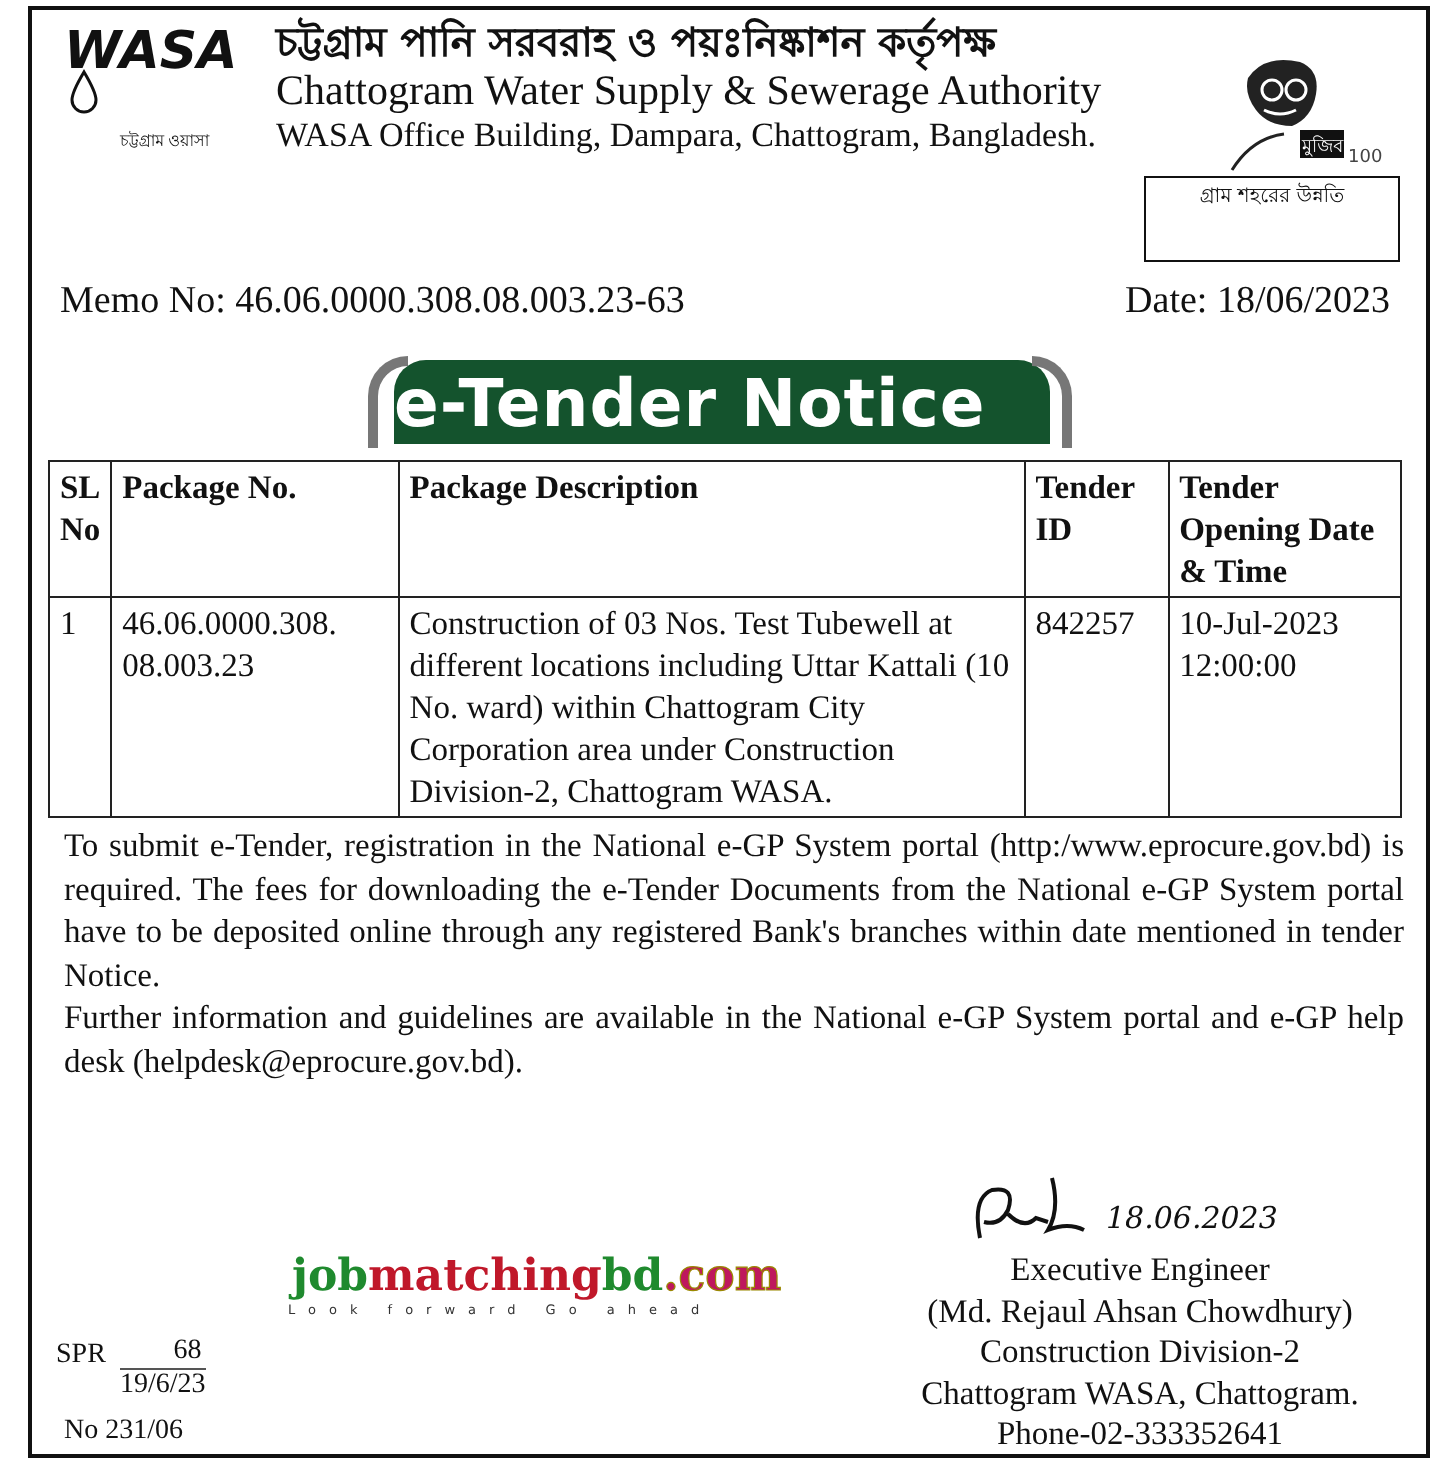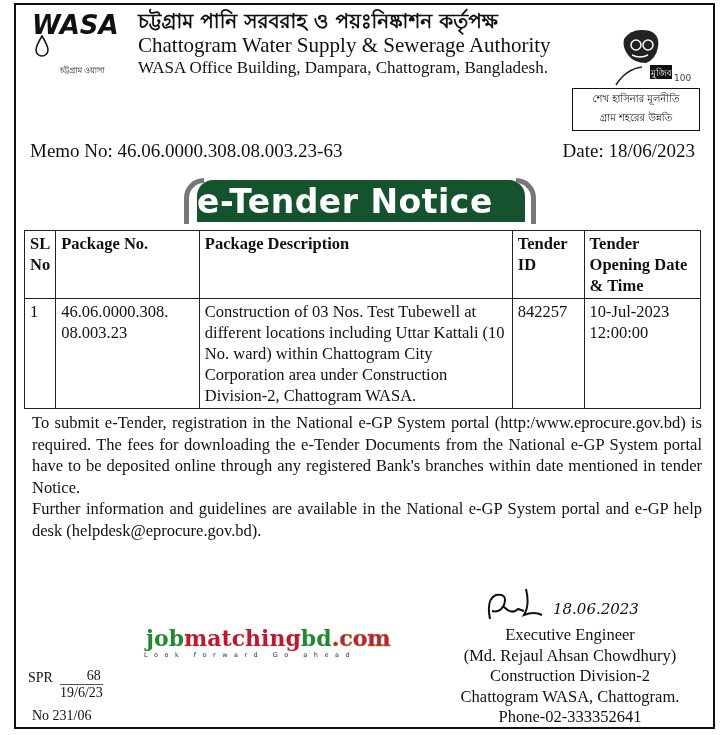--- a/index.html
+++ b/index.html
@@ -62,21 +62,20 @@
     <circle cx="36" cy="20" r="5" fill="none" stroke="#fff" stroke-width="1.5"></circle>
     <path d="M20 30 Q28 34 36 30" stroke="#fff" stroke-width="1.5" fill="none"></path>
     <path d="M4 60 Q14 44 30 42" stroke="#222" stroke-width="1.5" fill="none"></path>
     <rect x="38" y="40" width="22" height="14" fill="#111"></rect>
     <text x="39" y="51" font-family="DejaVu Sans, sans-serif" font-size="9" fill="#fff">মুজিব</text>
     <text x="62" y="56" font-family="DejaVu Sans, sans-serif" font-size="9" fill="#444">100</text>
   </svg>
 </div>
 
 <div class="slogan">
-  <div>শেখ হাসিনার মূলনীতি</div>
   <div>গ্রাম শহরের উন্নতি</div>
 </div>
 
 <div class="memo">Memo No: 46.06.0000.308.08.003.23-63</div>
 <div class="date">Date: 18/06/2023</div>
 
 <div class="banner-wrap">
   <div class="arc-l"></div>
   <div class="banner">e-Tender Notice</div>
   <div class="arc-r"></div>

